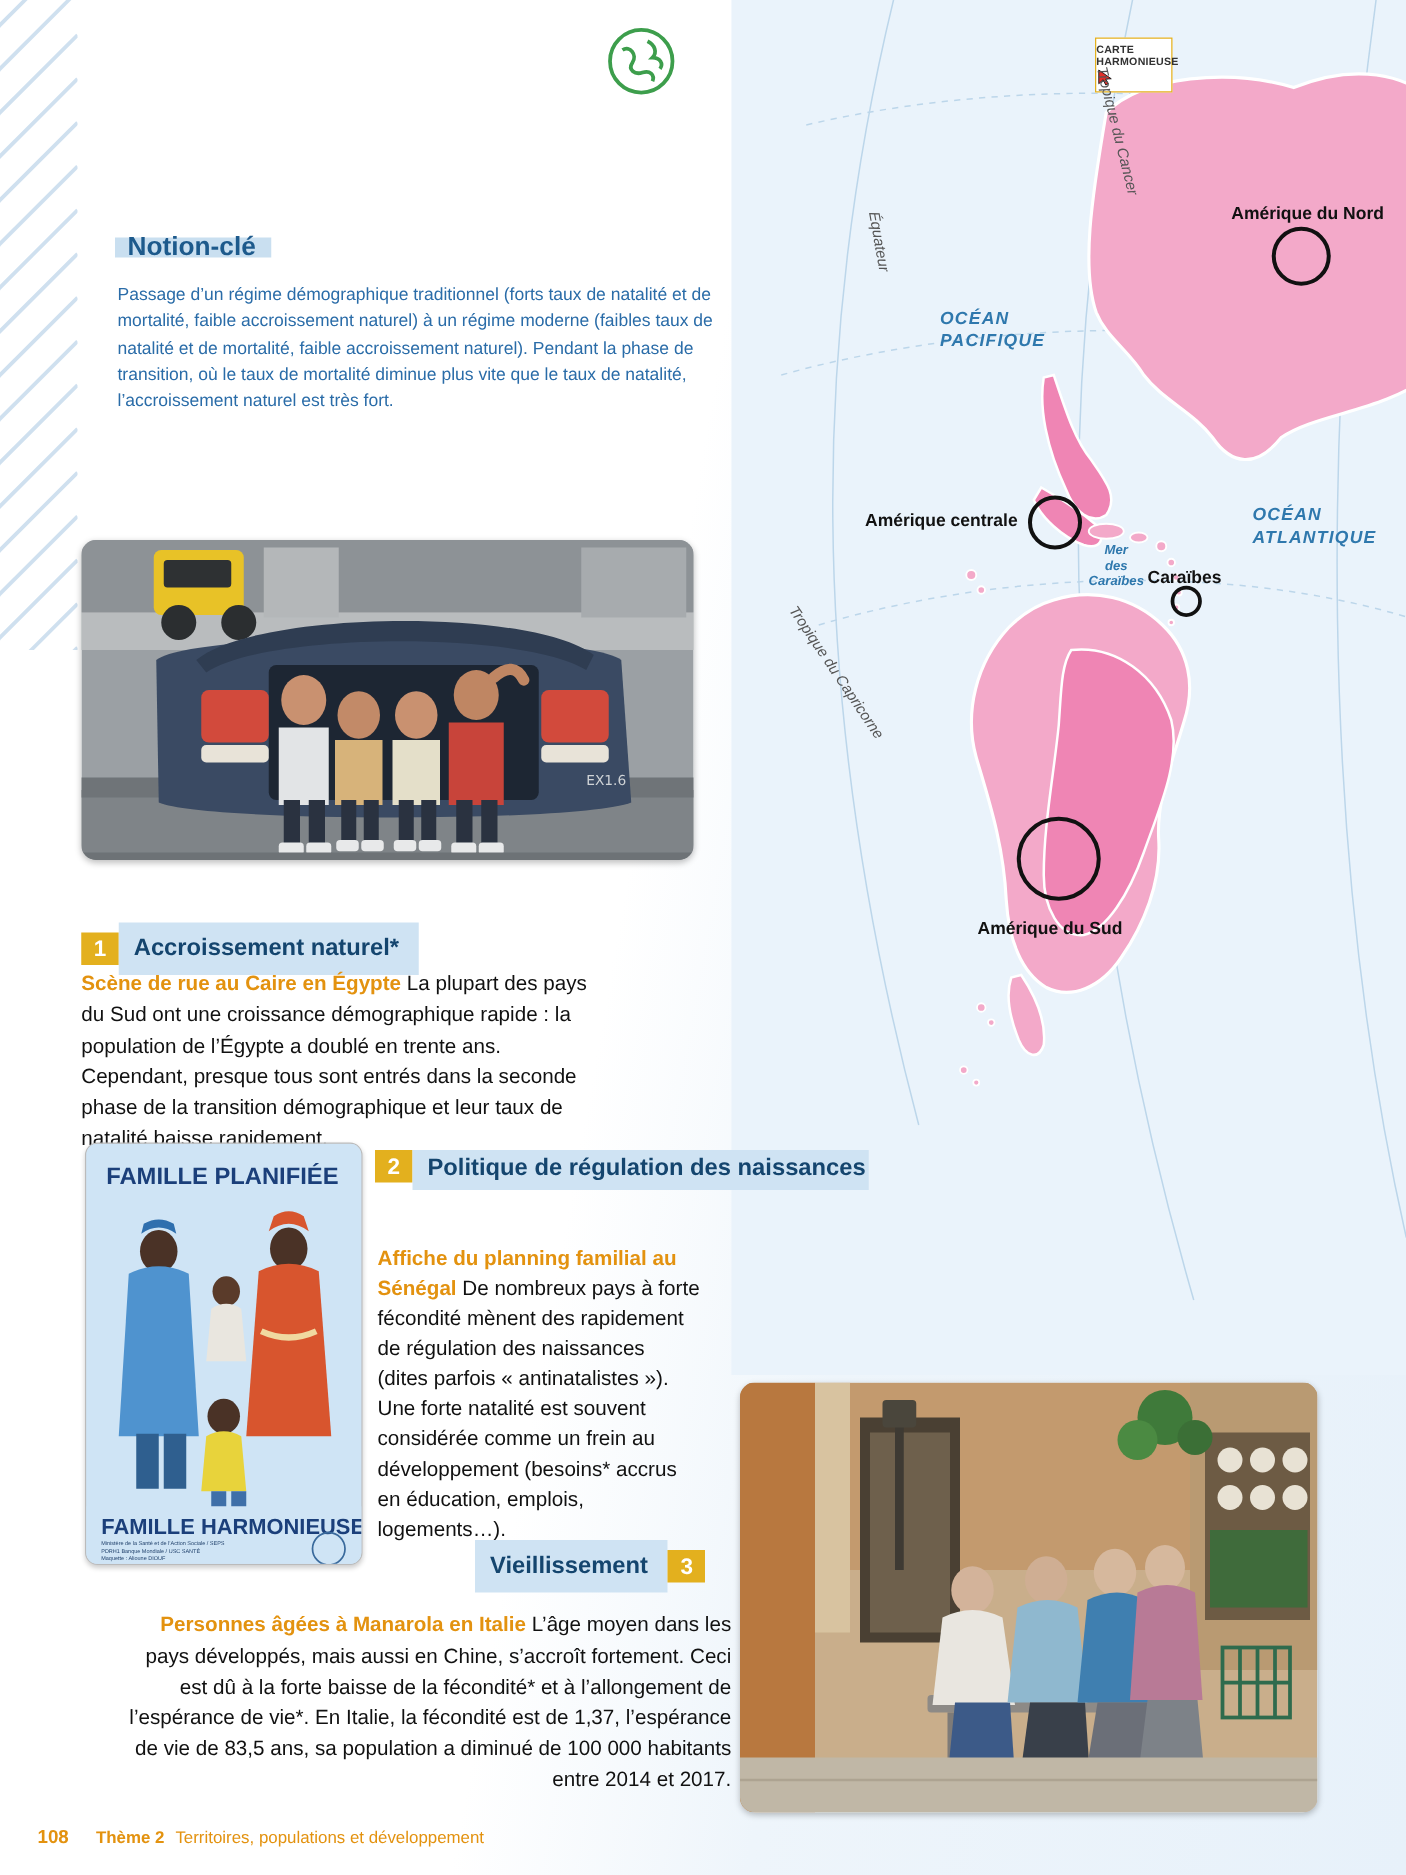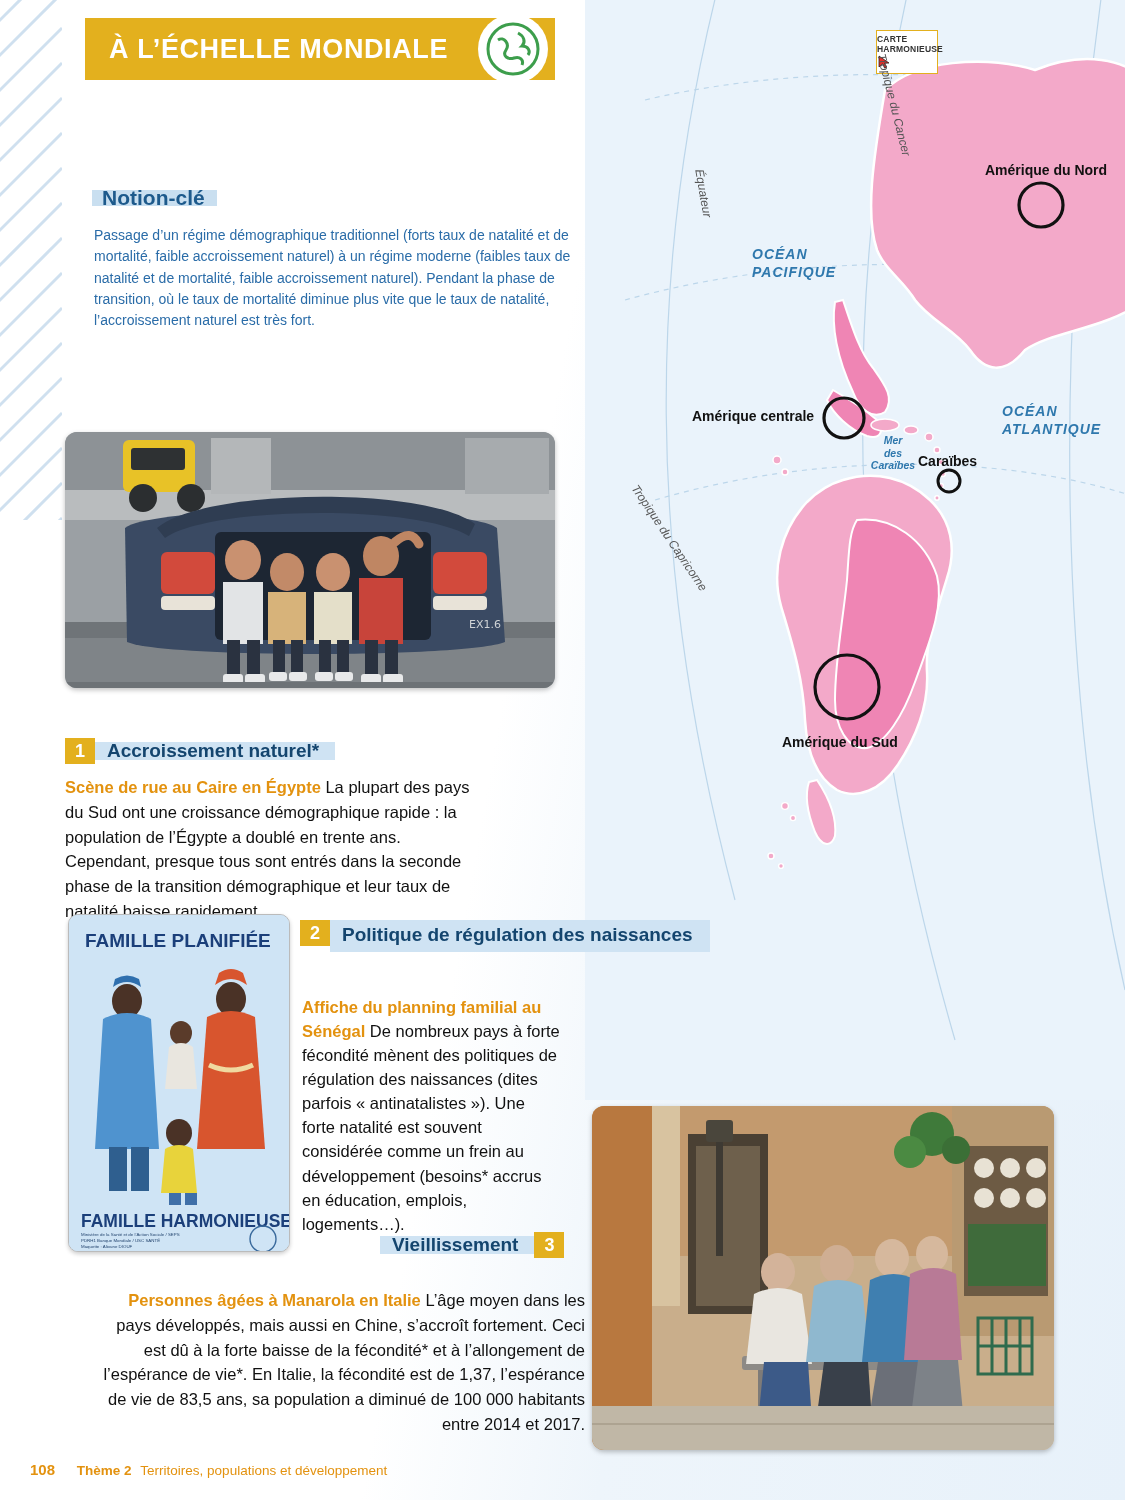--- a/index.html
+++ b/index.html
@@ -67,41 +67,41 @@
     border-radius: 12px; overflow: hidden;
     box-shadow: 0 2px 5px rgba(0,0,0,.25);
   }
   .cap-row { position: absolute; display: flex; align-items: center; }
   .num-badge {
     width: 30px; height: 26px; background: #e3b01e; color: #fff;
     font-weight: bold; font-size: 18px; display: flex; align-items: center; justify-content: center;
   }
   .cap-band {
     background: #cfe3f3; color: #14456e; font-weight: bold; font-size: 19px;
-    padding: 3px 16px 3px 12px; height: 18px; display: flex; align-items: center;
+    padding: 3px 16px 3px 12px; height: 42px; display: flex; align-items: center;
   }
   .cap1 { left: 65px; top: 738px; }
   .body1 {
     position: absolute; left: 65px; top: 775px; width: 420px;
     font-size: 16.5px; line-height: 1.5; color: #111;
   }
   .lead { color: #e3920f; font-weight: bold; }
 
   
   .poster {
     position: absolute; left: 68px; top: 914px; width: 222px; height: 338px;
     border-radius: 10px; overflow: hidden; border: 1px solid #bbb;
     box-shadow: 0 2px 4px rgba(0,0,0,.2);
     background: #cfe3f4;
   }
   .cap2 { left: 300px; top: 920px; align-items: flex-start; }
   .cap2 .num-badge { margin-top: 0; }
   .cap2-band {
     background: #cfe3f3; color: #14456e; font-weight: bold; font-size: 19px;
-    padding: 3px 17px 5px 12px; line-height: 1.25; text-align: center;
+    padding: 3px 2px 5px 12px; line-height: 1.25; text-align: center;
   }
   .body2 {
     position: absolute; left: 302px; top: 995px; width: 258px;
     font-size: 16.5px; line-height: 1.46; color: #111;
   }
 
   
   .photo3 {
     position: absolute; left: 592px; top: 1106px; width: 462px; height: 344px;
     border-radius: 12px; overflow: hidden;
@@ -264,23 +264,20 @@
   <div class="maplabel" style="left:782px; top:734px;">Amérique du Sud</div>
 
   <div class="ocean" style="left:752px; top:246px;">OCÉAN<br>PACIFIQUE</div>
   <div class="ocean" style="left:1002px; top:403px;">OCÉAN<br>ATLANTIQUE</div>
   <div class="mer" style="left:866px; top:434px; width:54px;">Mer<br>des<br>Caraïbes</div>
 
   <div class="tropic" style="left:888px; top:52px; transform:rotate(76deg); transform-origin:left top;">Tropique du Cancer</div>
   <div class="tropic" style="left:706px; top:168px; transform:rotate(80deg); transform-origin:left top;">Équateur</div>
   <div class="tropic" style="left:640px; top:482px; transform:rotate(56deg); transform-origin:left top;">Tropique du Capricorne</div>
 
-  <div class="header-band">
-    <div class="title">À L’ÉCHELLE MONDIALE</div>
-  </div>
   <div class="globe-badge">
     <svg width="58" height="58" viewBox="0 0 58 58">
       <circle cx="29" cy="29" r="25" fill="none" stroke="#3d9e4c" stroke-width="3"></circle>
       <path d="M14 20 C 20 16, 26 24, 22 30 C 18 36, 24 40, 30 38 C 36 36, 40 40, 38 45" fill="none" stroke="#3d9e4c" stroke-width="3"></path>
       <path d="M34 13 C 40 16, 42 22, 38 26 C 44 26, 47 31, 44 35" fill="none" stroke="#3d9e4c" stroke-width="3"></path>
     </svg>
   </div>
 
 
   <div class="notion-row">
@@ -386,21 +383,21 @@
         <text x="12" y="327">PDRH1 Banque Mondiale / USC SANTÉ</text>
         <text x="12" y="333">Maquette : Alioune DIOUF</text>
       </g>
       <circle cx="194" cy="324" r="13" fill="none" stroke="#3a6a9c" stroke-width="1.4"></circle>
     </svg>
   </div>
   <div class="cap-row cap2">
     <div class="num-badge">2</div>
     <div class="cap2-band">Politique de régulation des naissances</div>
   </div>
-  <p class="body2"><span class="lead">Affiche du planning familial au Sénégal</span><span> De nombreux pays à forte fécondité mènent des politiques de régulation des naissances (dites parfois « antinatalistes »). Une forte natalité est souvent considérée comme un frein au développement (besoins* accrus en éducation, emplois, logements…).</span></p>
+  <p class="body2"><span class="lead">Affiche du planning familial au Sénégal</span><span> De nombreux pays à forte fécondité mènent des rapidement de régulation des naissances (dites parfois « antinatalistes »). Une forte natalité est souvent considérée comme un frein au développement (besoins* accrus en éducation, emplois, logements…).</span></p>
 
   <div class="photo3">
     <svg width="462" height="344" viewBox="0 0 462 344" preserveAspectRatio="none">
       <rect width="462" height="344" fill="#c9ae8b"></rect>
       <rect x="0" y="0" width="462" height="150" fill="#c39a6e"></rect>
       <rect x="0" y="0" width="60" height="344" fill="#b8783f"></rect>
       <rect x="60" y="0" width="28" height="200" fill="#d8c3a0"></rect>
       <rect x="360" y="0" width="102" height="230" fill="#b99a72"></rect>
 
       <rect x="372" y="40" width="84" height="150" fill="#6d5b44"></rect>

